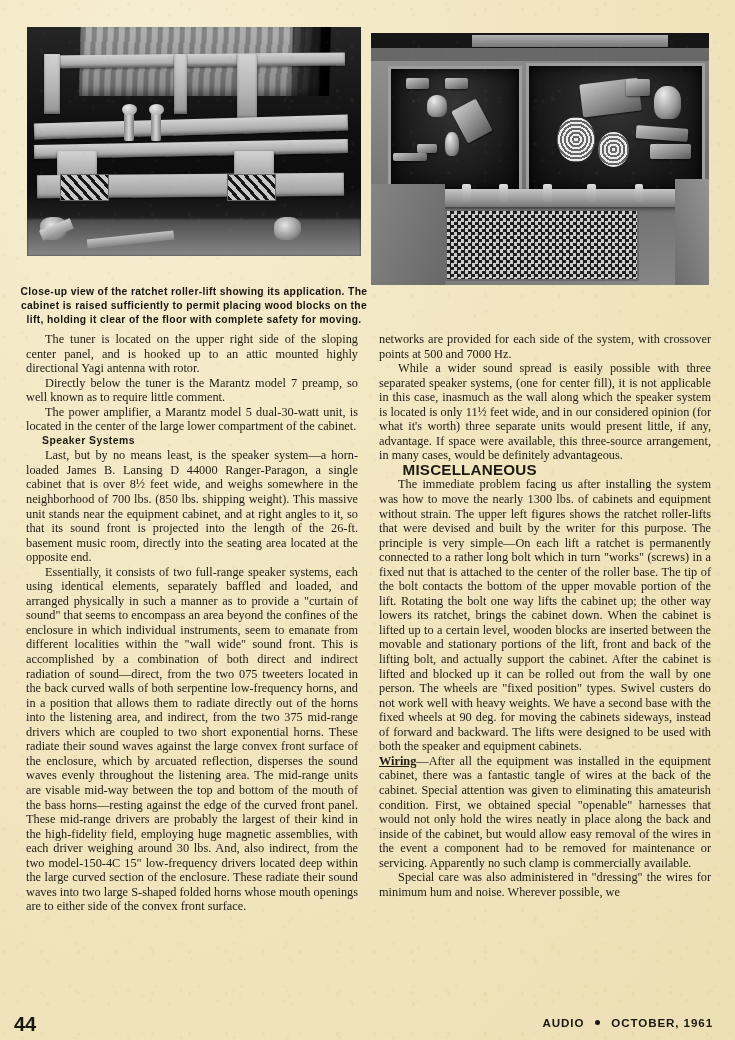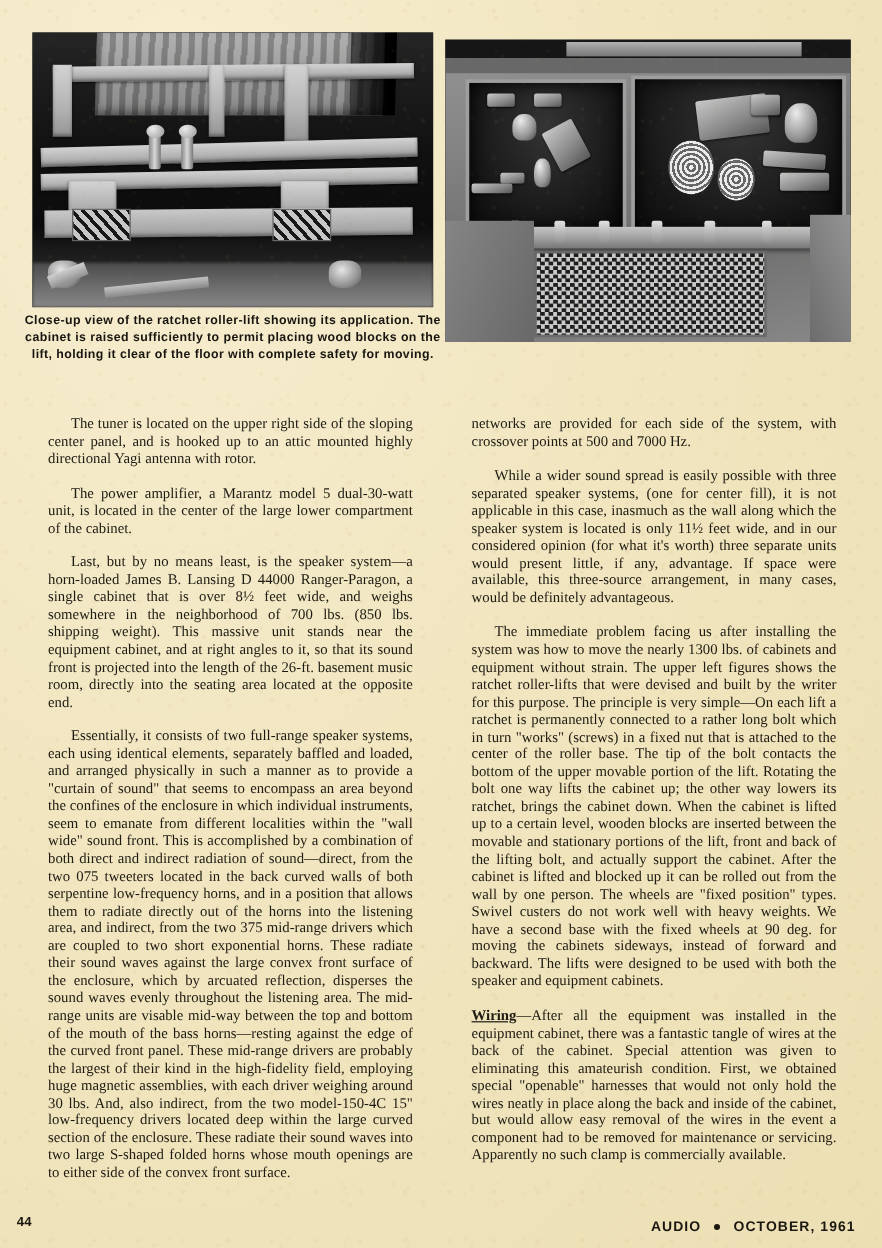--- a/index.html
+++ b/index.html
@@ -191,40 +191,41 @@
   
   .caption {
     position: absolute;
     font-family: "Liberation Sans", sans-serif;
     font-size: 10.3px;
     line-height: 14.2px;
     letter-spacing: .35px;
     font-weight: 600;
     color: #181510;
     text-align: center;
+    margin-top: 24px;
   }
   #caption-lift { left: 18px; top: 261px; width: 352px; }
   #caption-rear { left: 371px; top: 291px; width: 340px; }
 
   
   .col {
     position: absolute;
     top: 332px;
     width: 332px;
     font-size: 12.3px;
     line-height: 14.55px;
     text-align: justify;
     text-justify: inter-word;
     hyphens: manual;
     color: #1d1a12;
   }
   #col-left  { left: 26px; }
   #col-right { left: 379px; }
 
-  .col p { margin: 14px; text-indent: 1.55em; }
+  .col p { margin: 0; text-indent: 1.55em; }
   .col p.noindent { text-indent: 0; }
 
   .subhead {
     font-family: "Liberation Sans", sans-serif;
     font-weight: 700;
     font-size: 10.4px;
     letter-spacing: .45px;
     margin: 9px 0 2px 0;
     text-indent: 0;
     text-align: left;
@@ -239,21 +240,21 @@
     text-align: left;
   }
   .runin { font-weight: 700; text-decoration: underline; }
 
   
   #footer-page {
     position: absolute;
     left: 14px; top: 1013px;
     font-family: "Liberation Sans", sans-serif;
     font-weight: 700;
-    font-size: 11px;
+    font-size: 20px;
     color: #1a1710;
   }
   #footer-credit {
     position: absolute;
     right: 22px; top: 1016px;
     font-family: "Liberation Sans", sans-serif;
     font-weight: 700;
     font-size: 11.6px;
     letter-spacing: .9px;
     color: #1a1710;
@@ -336,36 +337,40 @@
       <div class="peg" style="left:90%"></div>
       <div class="grille"></div>
       <div class="rear-sidepanel"></div>
       <div class="rear-sidepanel-r"></div>
     </div>
   </div>
 
 
   <div class="col" id="col-left">
     <p>The tuner is located on the upper right side of the sloping center panel, and is hooked up to an attic mounted highly directional Yagi antenna with rotor.</p>
+    <p>Directly below the tuner is the Marantz model 7 preamp, so well known as to require little comment.</p>
     <p>The power amplifier, a Marantz model 5 dual-30-watt unit, is located in the center of the large lower compartment of the cabinet.</p>
 
+    <p class="subhead">Speaker Systems</p>
 
     <p>Last, but by no means least, is the speaker system—a horn-loaded James B. Lansing D 44000 Ranger-Paragon, a single cabinet that is over 8½ feet wide, and weighs somewhere in the neighborhood of 700 lbs. (850 lbs. shipping weight). This massive unit stands near the equipment cabinet, and at right angles to it, so that its sound front is projected into the length of the 26-ft. basement music room, directly into the seating area located at the opposite end.</p>
     <p>Essentially, it consists of two full-range speaker systems, each using identical elements, separately baffled and loaded, and arranged physically in such a manner as to provide a "curtain of sound" that seems to encompass an area beyond the confines of the enclosure in which individual instruments, seem to emanate from different localities within the "wall wide" sound front. This is accomplished by a combination of both direct and indirect radiation of sound—direct, from the two 075 tweeters located in the back curved walls of both serpentine low-frequency horns, and in a position that allows them to radiate directly out of the horns into the listening area, and indirect, from the two 375 mid-range drivers which are coupled to two short exponential horns. These radiate their sound waves against the large convex front surface of the enclosure, which by arcuated reflection, disperses the sound waves evenly throughout the listening area. The mid-range units are visable mid-way between the top and bottom of the mouth of the bass horns—resting against the edge of the curved front panel. These mid-range drivers are probably the largest of their kind in the high-fidelity field, employing huge magnetic assemblies, with each driver weighing around 30 lbs. And, also indirect, from the two model-150-4C 15" low-frequency drivers located deep within the large curved section of the enclosure. These radiate their sound waves into two large S-shaped folded horns whose mouth openings are to either side of the convex front surface.</p>
   </div>
 
   <div class="col" id="col-right">
     <p class="noindent">networks are provided for each side of the system, with crossover points at 500 and 7000 Hz.</p>
     <p>While a wider sound spread is easily possible with three separated speaker systems, (one for center fill), it is not applicable in this case, inasmuch as the wall along which the speaker system is located is only 11½ feet wide, and in our considered opinion (for what it's worth) three separate units would present little, if any, advantage. If space were available, this three-source arrangement, in many cases, would be definitely advantageous.</p>
 
+    <p class="sectionhead">MISCELLANEOUS</p>
 
     <p>The immediate problem facing us after installing the system was how to move the nearly 1300 lbs. of cabinets and equipment without strain. The upper left figures shows the ratchet roller-lifts that were devised and built by the writer for this purpose. The principle is very simple—On each lift a ratchet is permanently connected to a rather long bolt which in turn "works" (screws) in a fixed nut that is attached to the center of the roller base. The tip of the bolt contacts the bottom of the upper movable portion of the lift. Rotating the bolt one way lifts the cabinet up; the other way lowers its ratchet, brings the cabinet down. When the cabinet is lifted up to a certain level, wooden blocks are inserted between the movable and stationary portions of the lift, front and back of the lifting bolt, and actually support the cabinet. After the cabinet is lifted and blocked up it can be rolled out from the wall by one person. The wheels are "fixed position" types. Swivel custers do not work well with heavy weights. We have a second base with the fixed wheels at 90 deg. for moving the cabinets sideways, instead of forward and backward. The lifts were designed to be used with both the speaker and equipment cabinets.</p>
 
     <p class="noindent"><span class="runin">Wiring</span><span>—After all the equipment was installed in the equipment cabinet, there was a fantastic tangle of wires at the back of the cabinet. Special attention was given to eliminating this amateurish condition. First, we obtained special "openable" harnesses that would not only hold the wires neatly in place along the back and inside of the cabinet, but would allow easy removal of the wires in the event a component had to be removed for maintenance or servicing. Apparently no such clamp is commercially available.</span></p>
 
+    <p>Special care was also administered in "dressing" the wires for minimum hum and noise. Wherever possible, we</p>
   </div>
 
   <div id="footer-page">44</div>
   <div id="footer-credit">
     <span>AUDIO</span>
     <span class="dot"></span>
     <span>OCTOBER, 1961</span>
   </div>
 
   <div id="grain"></div>

